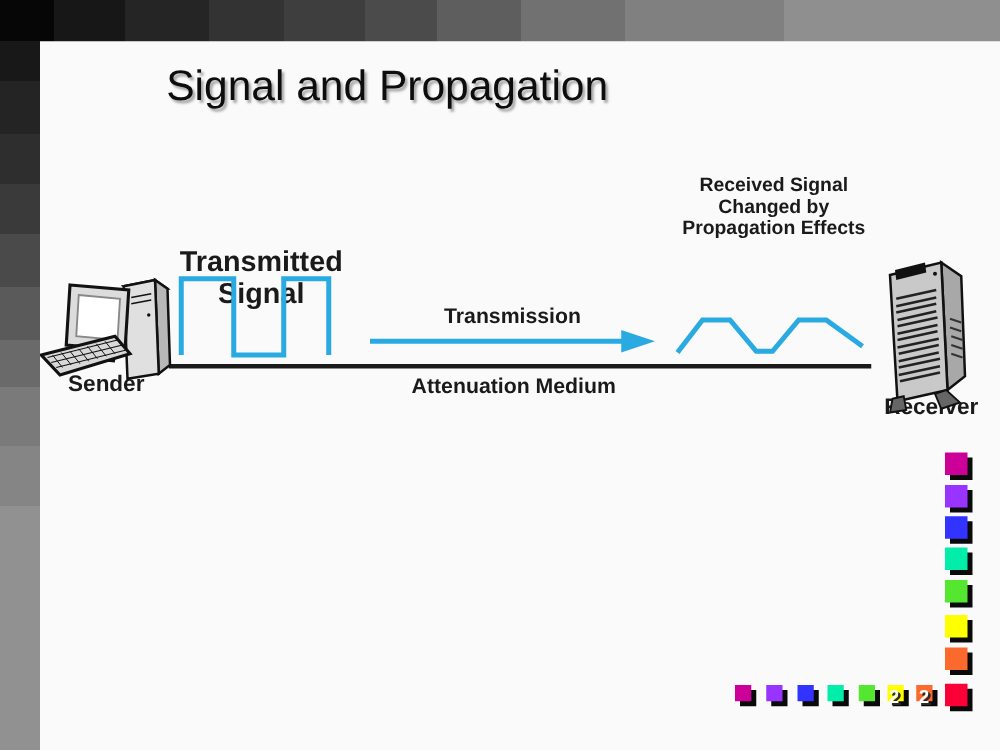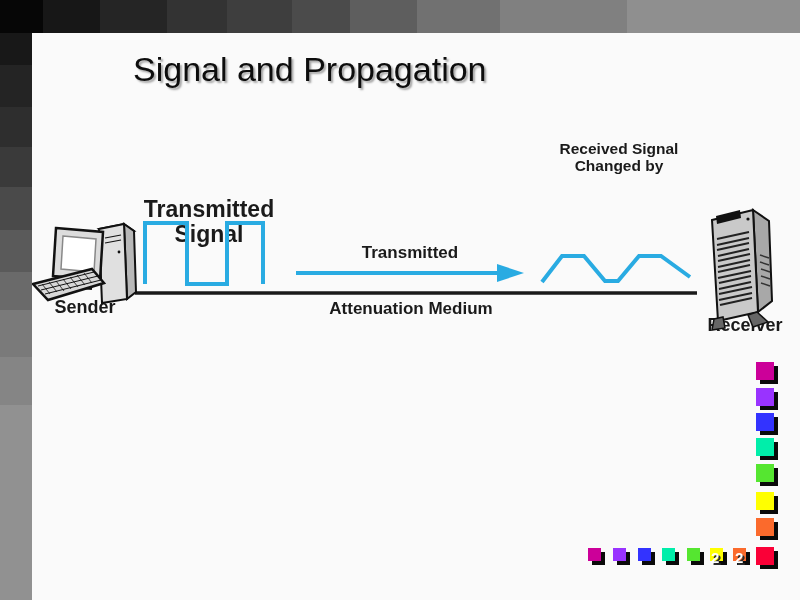--- a/index.html
+++ b/index.html
@@ -56,27 +56,28 @@
 </style>
 </head>
 <body>
 
 <div class="top-bar"></div>
 <div class="left-bar"></div>
 
 <div class="slide-title">Signal and Propagation</div>
 
 <div class="diagram-label lbl-transmitted">Transmitted Signal</div>
-<div class="diagram-label lbl-propagation">Transmitted</div>
+<div class="diagram-label lbl-propagation">Transmission</div>
 <div class="diagram-label lbl-medium">Attenuation Medium</div>
 <div class="diagram-label lbl-sender">Sender</div>
 <div class="diagram-label lbl-receiver">Receiver</div>
 <div class="diagram-label lbl-received">
   <div>Received Signal</div>
   <div>Changed by</div>
+  <div>Propagation Effects</div>
 </div>
 
 <svg class="diagram-svg" width="768" height="220" viewBox="32 130 768 220">
 
   <line x1="135" y1="293" x2="697" y2="293" stroke-width="3.5" stroke="#1A1A1A"></line>
 
   <polyline points="145,284 145,223 187,223 187,284 227,284 227,223 263,223 263,284" fill="none" stroke-width="4" stroke="#29ABE2"></polyline>
 
   <g>
     <line x1="296" y1="273" x2="500" y2="273" stroke-width="4" stroke="#29ABE2"></line>

